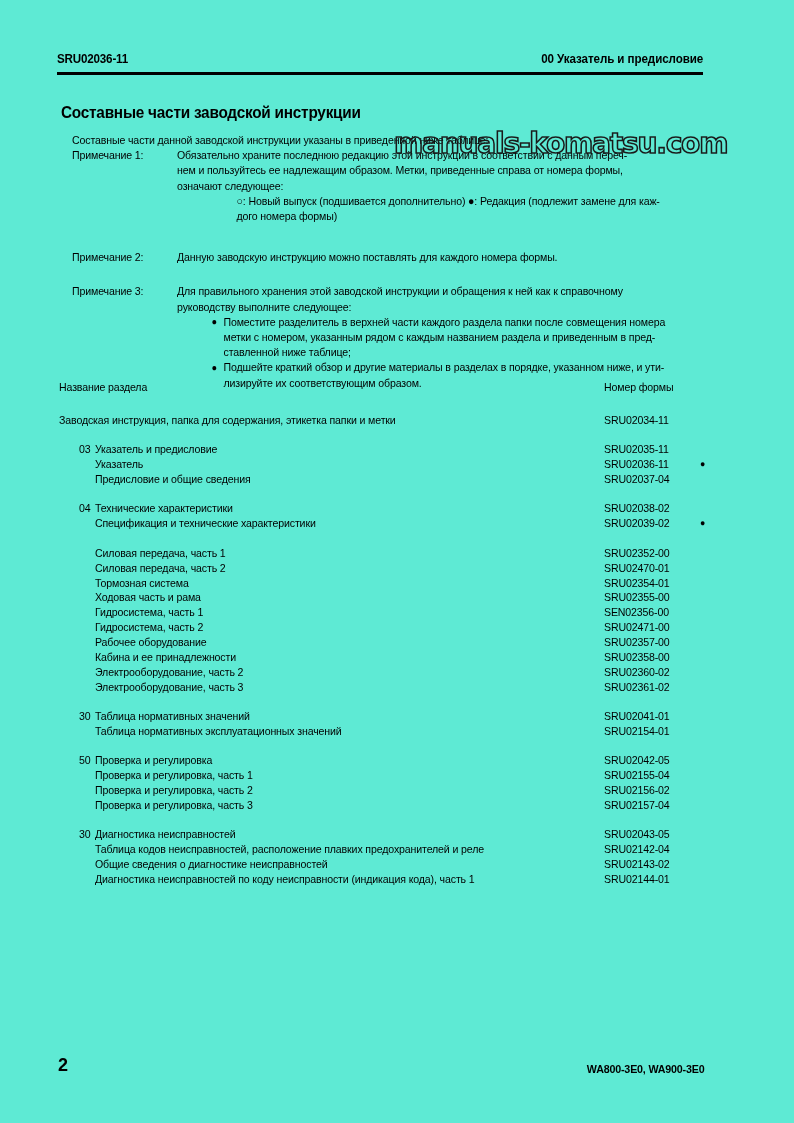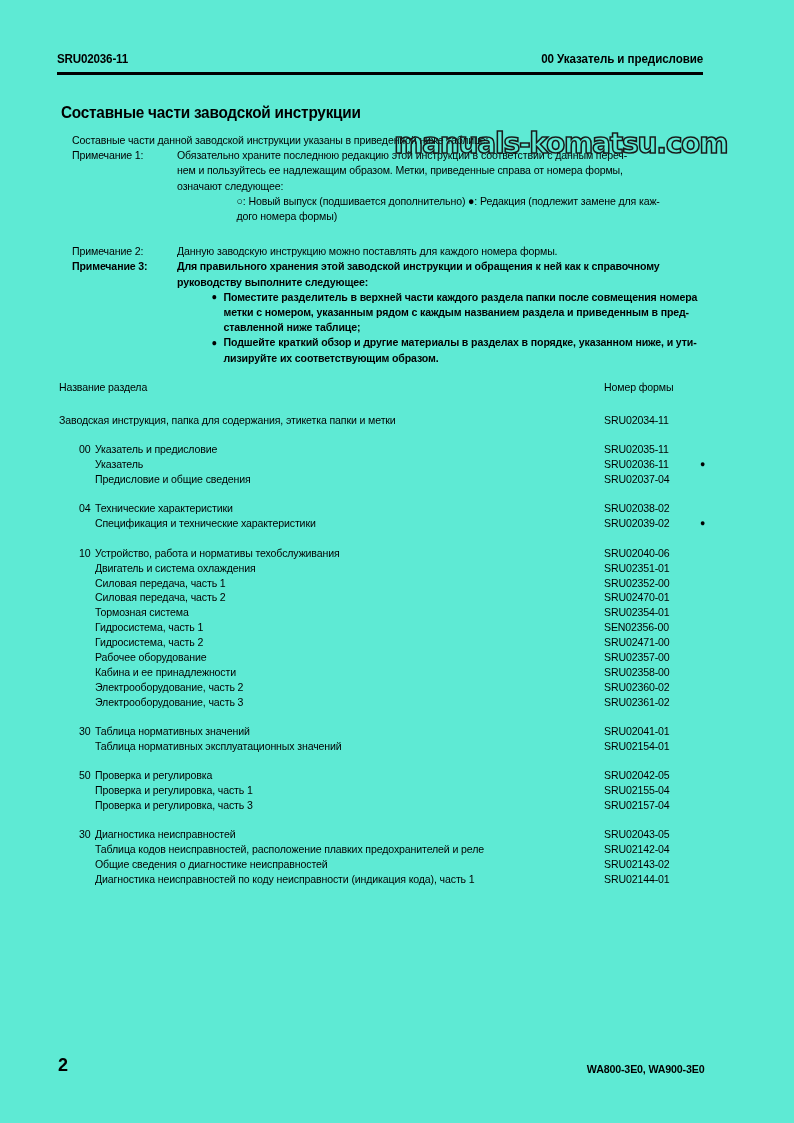--- a/index.html
+++ b/index.html
@@ -96,22 +96,22 @@
   }
   .note-body {
     flex: 1 1 auto;
     transform: scaleX(0.93);
     transform-origin: left top;
   }
   .note-body p {
     margin: 0;
     white-space: nowrap;
   }
-  .note-gap-2 { margin-top: 20px; }
-  .note-gap-3 { margin-top: 0; font-weight: bold; }
+  .note-gap-2 { margin-top: 26px; }
+  .note-gap-3 { margin-top: 19px; }
   .mark-line {
     margin-left: 64px !important;
     white-space: nowrap;
   }
   .mark-cont {
     margin-left: 64px !important;
   }
   .bullet-list {
     margin: 0;
     padding: 0;
@@ -284,21 +284,21 @@
       <span class="toc-label">Название раздела</span>
       <span class="toc-form">Номер формы</span>
     </div>
     <div id="toc-body">
         <div class="toc-row">
           <span class="toc-label">Заводская инструкция, папка для содержания, этикетка папки и метки</span>
           <span class="toc-form">SRU02034-11</span>
         </div>
         <div class="grp-gap"></div>
         <div class="toc-row">
-          <span class="toc-num">00</span>
+          <span class="toc-num">03</span>
           <span class="toc-label lvl1">Указатель и предисловие</span>
           <span class="toc-form">SRU02035-11</span>
         </div>
         <div class="toc-row">
           <span class="toc-label lvl2">Указатель</span>
           <span class="toc-form">SRU02036-11</span>
           <span class="toc-mark">●</span>
         </div>
         <div class="toc-row">
           <span class="toc-label lvl2">Предисловие и общие сведения</span>
@@ -310,39 +310,34 @@
           <span class="toc-label lvl1">Технические характеристики</span>
           <span class="toc-form">SRU02038-02</span>
         </div>
         <div class="toc-row">
           <span class="toc-label lvl2">Спецификация и технические характеристики</span>
           <span class="toc-form">SRU02039-02</span>
           <span class="toc-mark">●</span>
         </div>
         <div class="grp-gap"></div>
         <div class="toc-row">
-          <span class="toc-num">10</span>
-          <span class="toc-label lvl1">Устройство, работа и нормативы техобслуживания</span>
-          <span class="toc-form">SRU02040-06</span>
-        </div>
-        <div class="toc-row">
-          <span class="toc-label lvl2">Двигатель и система охлаждения</span>
-          <span class="toc-form">SRU02351-01</span>
-        </div>
-        <div class="toc-row">
           <span class="toc-label lvl2">Силовая передача, часть 1</span>
           <span class="toc-form">SRU02352-00</span>
         </div>
         <div class="toc-row">
           <span class="toc-label lvl2">Силовая передача, часть 2</span>
           <span class="toc-form">SRU02470-01</span>
         </div>
         <div class="toc-row">
           <span class="toc-label lvl2">Тормозная система</span>
           <span class="toc-form">SRU02354-01</span>
+        </div>
+        <div class="toc-row">
+          <span class="toc-label lvl2">Ходовая часть и рама</span>
+          <span class="toc-form">SRU02355-00</span>
         </div>
         <div class="toc-row">
           <span class="toc-label lvl2">Гидросистема, часть 1</span>
           <span class="toc-form">SEN02356-00</span>
         </div>
         <div class="toc-row">
           <span class="toc-label lvl2">Гидросистема, часть 2</span>
           <span class="toc-form">SRU02471-00</span>
         </div>
         <div class="toc-row">
@@ -375,20 +370,24 @@
         <div class="toc-row">
           <span class="toc-num">50</span>
           <span class="toc-label lvl1">Проверка и регулировка</span>
           <span class="toc-form">SRU02042-05</span>
         </div>
         <div class="toc-row">
           <span class="toc-label lvl2">Проверка и регулировка, часть 1</span>
           <span class="toc-form">SRU02155-04</span>
         </div>
         <div class="toc-row">
+          <span class="toc-label lvl2">Проверка и регулировка, часть 2</span>
+          <span class="toc-form">SRU02156-02</span>
+        </div>
+        <div class="toc-row">
           <span class="toc-label lvl2">Проверка и регулировка, часть 3</span>
           <span class="toc-form">SRU02157-04</span>
         </div>
         <div class="grp-gap"></div>
         <div class="toc-row">
           <span class="toc-num">30</span>
           <span class="toc-label lvl1">Диагностика неисправностей</span>
           <span class="toc-form">SRU02043-05</span>
         </div>
         <div class="toc-row">

